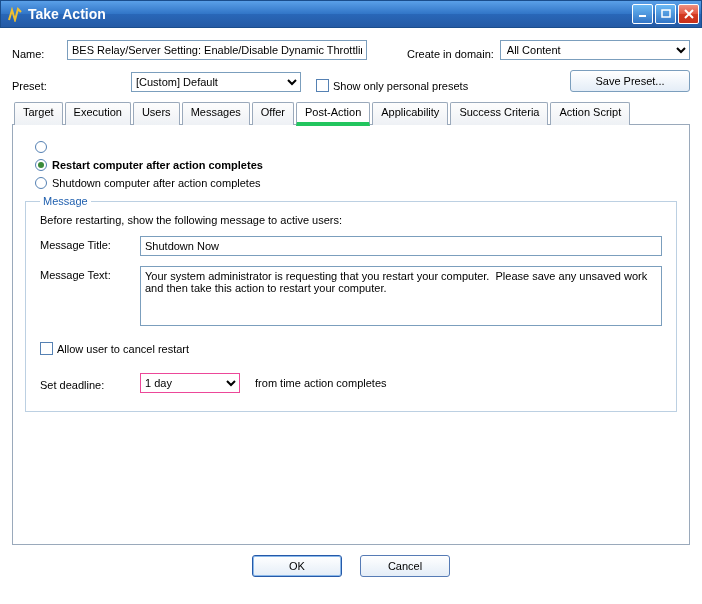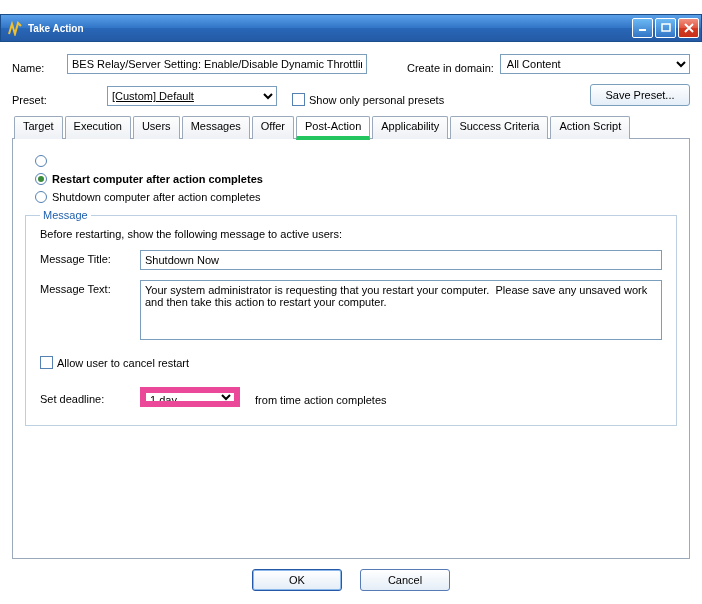--- a/index.html
+++ b/index.html
@@ -16,23 +16,22 @@
 
   
   .titlebar {
     height: 28px;
     background: linear-gradient(to bottom, #5aa0e8 0%, #3175c7 50%, #2967b8 50%, #245aa5 100%);
     display: flex;
     align-items: center;
     padding: 0 2px 0 6px;
     color: #fff;
     font-weight: bold;
-    font-size: 10px;
+    font-size: 14px;
     border: 1px solid #1a4d8c;
-    margin-top: 14px;
   }
   .titlebar .title-icon {
     width: 16px; height: 16px;
     margin-right: 5px;
     display: inline-flex;
     align-items: center;
     justify-content: center;
   }
   .titlebar .title-text { flex: 1; }
   .titlebar .win-btns { display: flex; gap: 2px; }
@@ -71,33 +70,32 @@
     font: inherit;
     background: #fff;
     padding: 0 2px;
   }
 
   .preset-select {
     width: 170px;
     height: 20px;
     border: 1px solid #7b9ebd;
     font: inherit;
-    margin-left: 40px;
-    background: #fff;
-    text-decoration: underline;
+    margin-left: 64px;
+    background: #fff;
   }
   .checkbox-wrap { display: inline-flex; align-items: center; margin-left: 15px; gap: 4px; }
   .checkbox-box {
     width: 13px; height: 13px;
     border: 1px solid #5581b3;
     background: #fff;
   }
   .savep-btn {
     margin-left: auto;
-    width: 100px;
+    width: 120px;
     height: 22px;
     border: 1px solid #7b9ebd;
     background: linear-gradient(to bottom, #fff, #e4edf7);
     font: inherit;
     border-radius: 3px;
     cursor: pointer;
   }
 
   
   .tabs-row {
@@ -180,21 +178,21 @@
     width: 100%;
     height: 60px;
     border: 1px solid #7b9ebd;
     font: inherit;
     padding: 3px 4px;
     resize: none;
   }
   .deadline-select {
     width: 100px;
     height: 20px;
-    border: 6px solid #ec4899;
+    border: 1px solid #ec4899;
     font: inherit;
     background: #fff;
   }
   .dl-suffix { margin-left: 12px; }
 
   .footer-row {
     display: flex;
     justify-content: center;
     gap: 18px;
     padding: 10px 0 6px 0;

